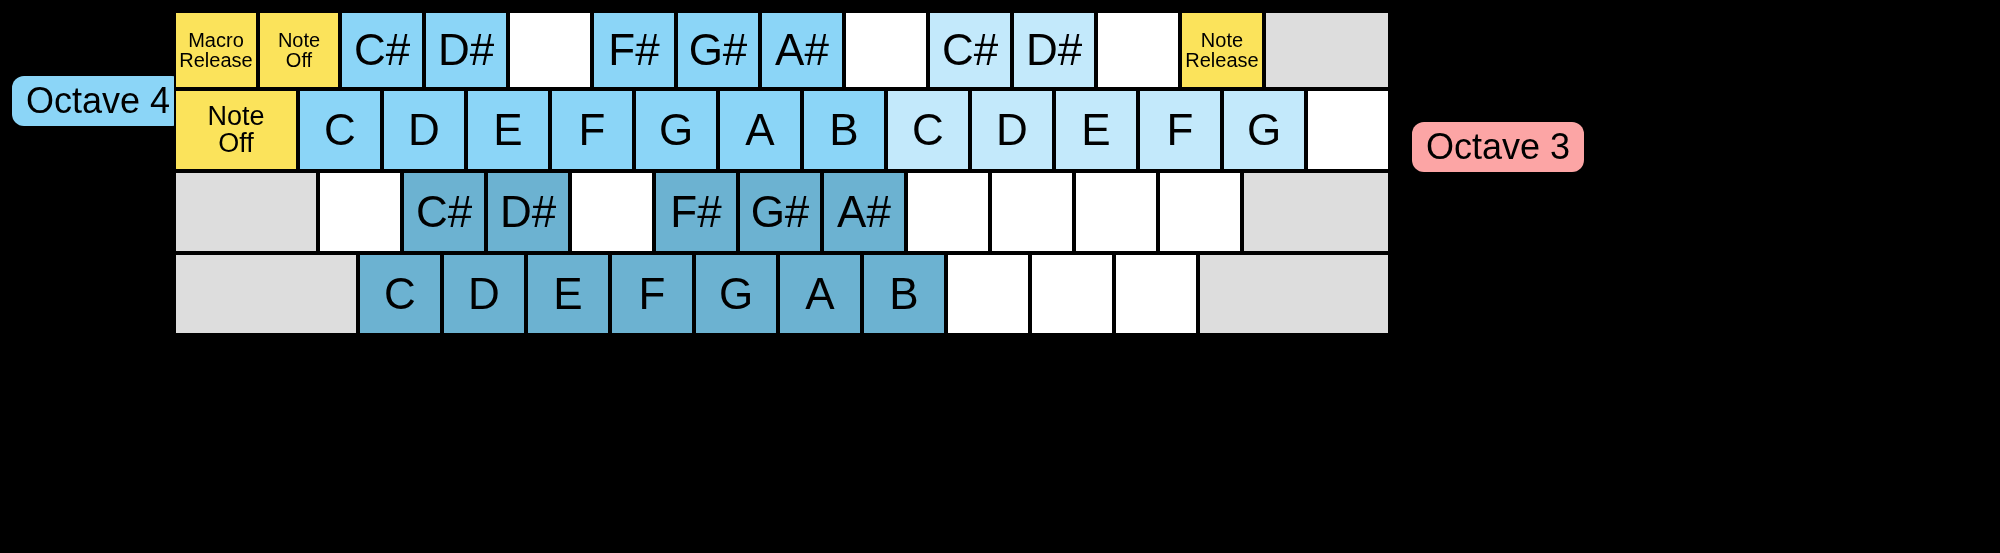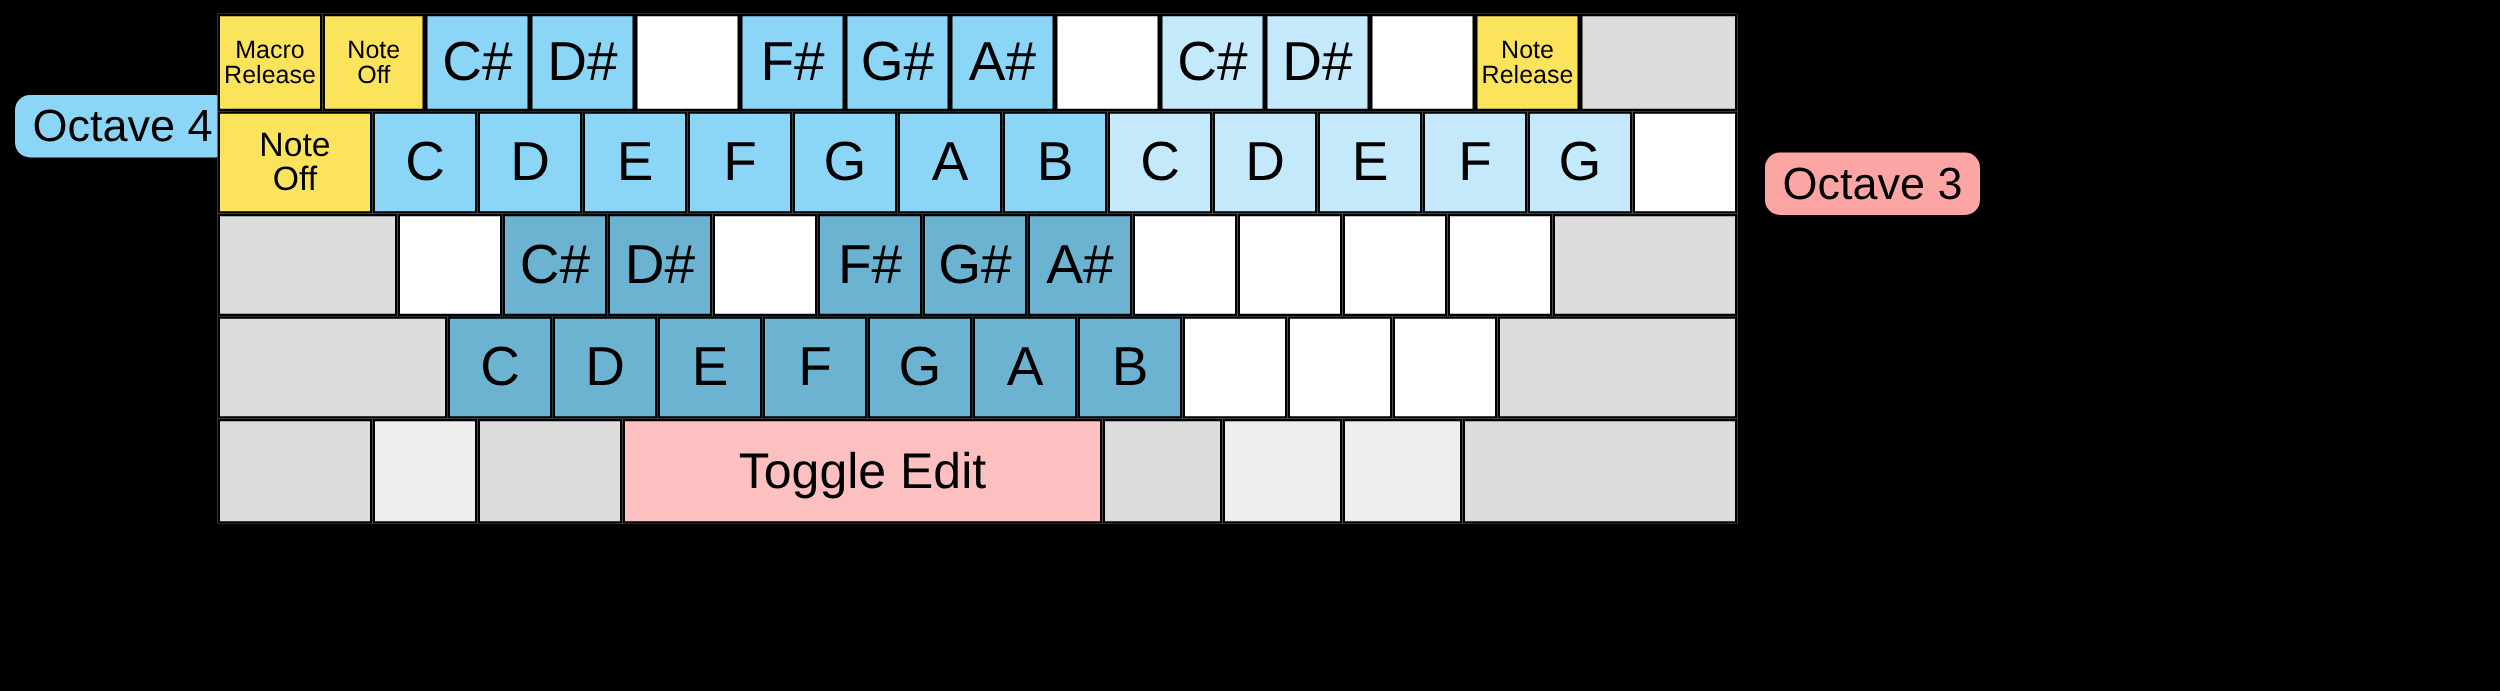--- a/index.html
+++ b/index.html
@@ -157,25 +157,15 @@
         <div class="key c-steel f-huge" style="left: 352px; width: 84px; height: 82px;">E</div>
         <div class="key c-steel f-huge" style="left: 436px; width: 84px; height: 82px;">F</div>
         <div class="key c-steel f-huge" style="left: 520px; width: 84px; height: 82px;">G</div>
         <div class="key c-steel f-huge" style="left: 604px; width: 84px; height: 82px;">A</div>
         <div class="key c-steel f-huge" style="left: 688px; width: 84px; height: 82px;">B</div>
         <div class="key c-white f-huge" style="left: 772px; width: 84px; height: 82px;"></div>
         <div class="key c-white f-huge" style="left: 856px; width: 84px; height: 82px;"></div>
         <div class="key c-white f-huge" style="left: 940px; width: 84px; height: 82px;"></div>
         <div class="key c-gray f-huge" style="left: 1024px; width: 192px; height: 82px;"></div>
       </div>
-      <div class="krow" style="height: 84px;">
-        <div class="key c-gray f-huge" style="left: 0px; width: 124px; height: 84px;"></div>
-        <div class="key c-gray-light f-huge" style="left: 124px; width: 84px; height: 84px;"></div>
-        <div class="key c-gray f-huge" style="left: 208px; width: 116px; height: 84px;"></div>
-        <div class="key c-pink f-big" style="left: 324px; width: 384px; height: 84px;">Toggle Edit</div>
-        <div class="key c-gray f-huge" style="left: 708px; width: 96px; height: 84px;"></div>
-        <div class="key c-gray-light f-huge" style="left: 804px; width: 96px; height: 84px;"></div>
-        <div class="key c-gray-light f-huge" style="left: 900px; width: 96px; height: 84px;"></div>
-        <div class="key c-gray f-huge" style="left: 996px; width: 220px; height: 84px;"></div>
-      </div>
     </div>
 
 </div>
 
 </body></html>

